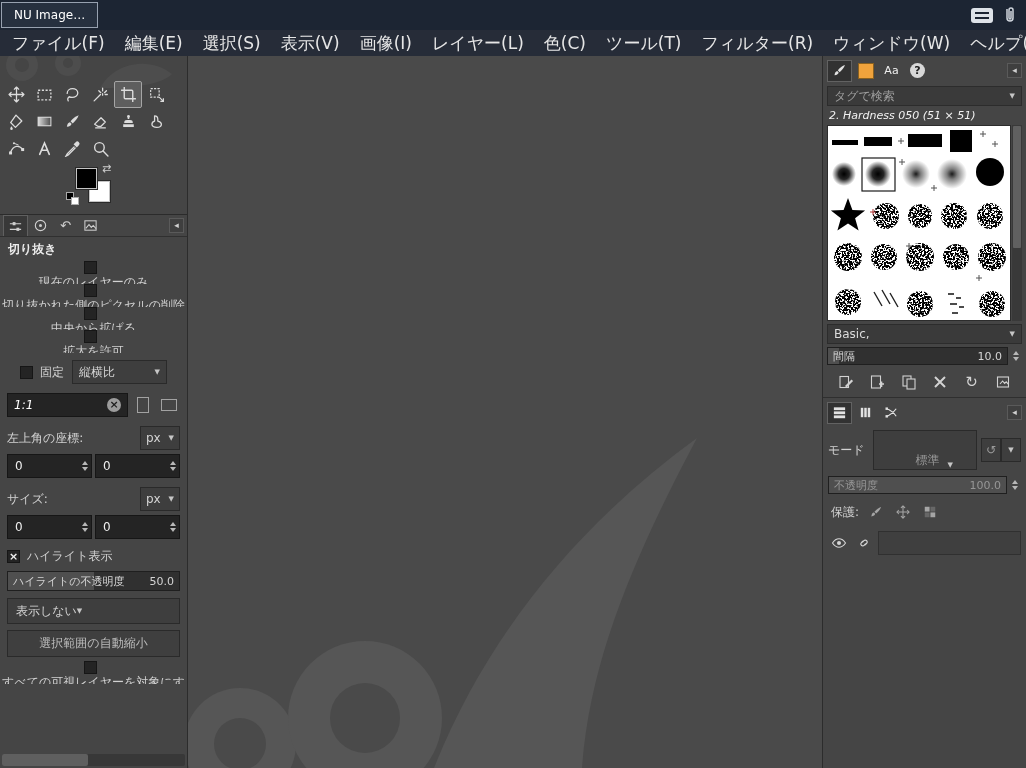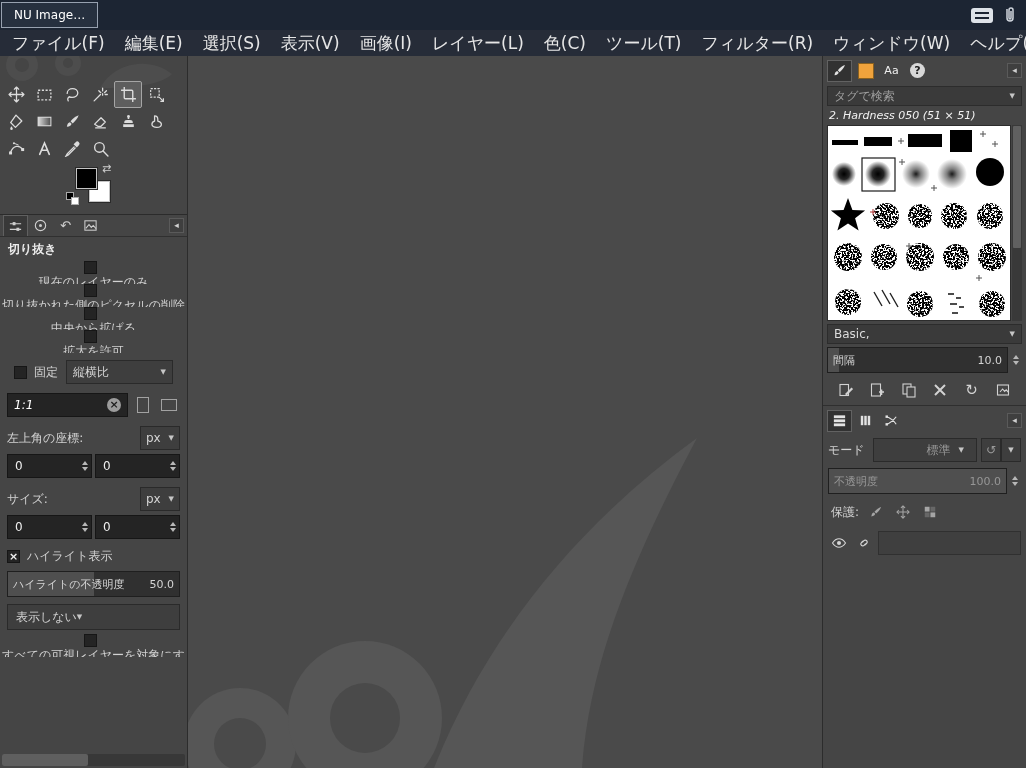--- a/index.html
+++ b/index.html
@@ -43,30 +43,30 @@
   .dock-tabbar{height:22px;display:flex;align-items:flex-end;padding:0 3px;border-bottom:1px solid #303030;}
   .dock-tab{width:25px;height:21px;display:flex;align-items:center;justify-content:center;color:#cfcfcf;}
   .dock-tab svg{width:15px;height:15px;}
   .dock-tab.active{background:#383838;border:1px solid #606060;border-bottom:none;}
   .corner-btn{margin-left:auto;width:15px;height:15px;border:1px solid #5a5a5a;background:#3f3f3f;color:#cfcfcf;font-size:9px;line-height:13px;text-align:center;margin-bottom:3px;}
   .dd-glyph{font-size:7px;color:#c6c6c6;line-height:1;}
   .sp-col{display:flex;flex-direction:column;align-items:center;justify-content:center;gap:2px;}
   .sp-up{width:0;height:0;border-left:3.5px solid transparent;border-right:3.5px solid transparent;border-bottom:4.5px solid #b8b8b8;}
   .sp-dn{width:0;height:0;border-left:3.5px solid transparent;border-right:3.5px solid transparent;border-top:4.5px solid #b8b8b8;}
   .checkbox{width:13px;height:13px;flex:none;background:#242424;border:1px solid #161616;margin-right:7px;color:#f0f0f0;font-size:11px;font-weight:bold;line-height:11px;text-align:center;}
-  .spin-scale{position:relative;height:20px;background:#303030;border:1px solid #1f1f1f;display:flex;align-items:center;justify-content:space-between;padding:12px 5px;font-size:11px;overflow:hidden;}
+  .spin-scale{position:relative;height:20px;background:#303030;border:1px solid #1f1f1f;display:flex;align-items:center;justify-content:space-between;padding:4px 5px;font-size:11px;overflow:hidden;}
   .spin-scale .fill{position:absolute;left:0;top:0;bottom:0;background:#4f4f4f;}
   .spin-scale span{position:relative;z-index:1;white-space:nowrap;}
   .dim{color:#969696;}
   
   .tool-options{position:absolute;top:158px;left:0;right:0;bottom:0;border-top:1px solid #2b2b2b;}
   .panel-title{padding:4px 8px 3px;color:#ececec;font-weight:bold;}
   .opt-row{display:flex;align-items:center;height:23px;padding:0 7px;white-space:nowrap;overflow:hidden;flex-direction:column;}
   .opt-label{font-size:12px;color:#d2d2d2;white-space:nowrap;}
-  .fixed-row{display:flex;align-items:center;height:28px;padding:0 14px;margin-top:5px;}
+  .fixed-row{display:flex;align-items:center;height:28px;padding:0 20px;margin-top:5px;}
   .fixed-dd{flex:1;height:24px;margin-left:8px;display:flex;align-items:center;justify-content:space-between;padding:0 6px;background:#3e3e3e;border:1px solid #2a2a2a;}
   .ratio-row{display:flex;align-items:center;gap:4px;padding:0 7px;margin-top:7px;}
   .text-entry{flex:1;height:24px;background:#242424;border:1px solid #161616;color:#fff;display:flex;align-items:center;padding:0 6px;font-style:italic;}
   .clear-btn{margin-left:auto;width:14px;height:14px;border-radius:50%;background:#9c9c9c;color:#1d1d1d;font-size:11px;line-height:13px;text-align:center;font-style:normal;font-weight:bold;}
   .orient-btn{width:22px;height:24px;display:flex;align-items:center;justify-content:center;}
   .orient-p{width:12px;height:16px;border:1px solid #a2a2a2;}
   .orient-l{width:16px;height:12px;border:1px solid #a2a2a2;}
   .label-row{display:flex;align-items:center;justify-content:space-between;padding:0 7px;margin-top:9px;height:24px;}
   .unit-dd{width:40px;height:24px;background:#3e3e3e;border:1px solid #2a2a2a;display:flex;align-items:center;justify-content:space-between;padding:0 5px;}
   .spin-row{display:flex;gap:3px;padding:0 7px;margin-top:4px;}
@@ -97,21 +97,21 @@
   .tag-combo{margin:3px 4px 0;height:20px;background:#3a3a3a;border:1px solid #2c2c2c;display:flex;align-items:center;justify-content:space-between;padding:0 6px;color:#dcdcdc;}
   .spacing-row{display:flex;align-items:center;margin:3px 4px 0;}
   .spacing-row .spin-scale{flex:1;height:18px;}
   .spacing-row .sp-col{width:12px;margin-left:2px;}
   .brush-actions{display:flex;justify-content:space-between;align-items:center;margin:7px 12px 5px;}
   .act-btn{width:22px;height:20px;display:flex;align-items:center;justify-content:center;color:#d2d2d2;font-size:14px;}
   .act-btn svg{width:16px;height:16px;}
   
   .layers-panel{border-top:1px solid #2f2f2f;margin-top:4px;}
   .mode-row{display:flex;align-items:center;margin:6px 5px 0;}
-  .mode-dd{flex:1;height:24px;margin-left:8px;display:flex;align-items:center;justify-content:flex-end;gap:8px;padding:0 12px;background:#3e3e3e;border:1px solid #2a2a2a;}
+  .mode-dd{flex:1;height:40px;margin-left:8px;display:flex;align-items:flex-end;justify-content:flex-end;gap:8px;padding:0 23px;background:#3e3e3e;border:1px solid #2a2a2a;}
   .mode-btns{display:flex;margin-left:4px;}
   .mode-btn{width:20px;height:24px;background:#3e3e3e;border:1px solid #2a2a2a;display:flex;align-items:center;justify-content:center;color:#9a9a9a;font-size:12px;}
   .opacity-row{display:flex;align-items:center;margin:6px 5px 0;}
   .opacity-row .spin-scale{flex:1;height:18px;}
   .opacity-row .sp-col{width:12px;margin-left:2px;}
   .lock-row{display:flex;align-items:center;gap:7px;margin:9px 8px 0;}
   .lock-btn{width:20px;height:18px;display:flex;align-items:center;justify-content:center;color:#a5a5a5;}
   .lock-btn svg{width:14px;height:14px;}
   .layer-list-row{display:flex;align-items:center;gap:3px;margin:10px 5px 0;}
   .eye-btn,.link-btn{width:22px;height:22px;display:flex;align-items:center;justify-content:center;color:#d6d6d6;}
@@ -410,20 +410,23 @@
           <i class="fill" style="width:50%;"></i>
           <span>ハイライトの不透明度</span>
           <span>50.0</span>
         </div>
 
         <div class="wide-dd">
           <span>表示しない</span>
           <span class="dd-glyph">▼</span>
         </div>
 
+        <div class="push-btn">
+          <span>選択範囲の自動縮小</span>
+        </div>
 
         <div class="opt-row" style="margin-top:4px;">
           <span class="checkbox"></span>
           <span class="opt-label">すべての可視レイヤーを対象にす</span>
         </div>
 
         <div class="hscroll">
           <div class="hthumb"></div>
         </div>
       </div>

